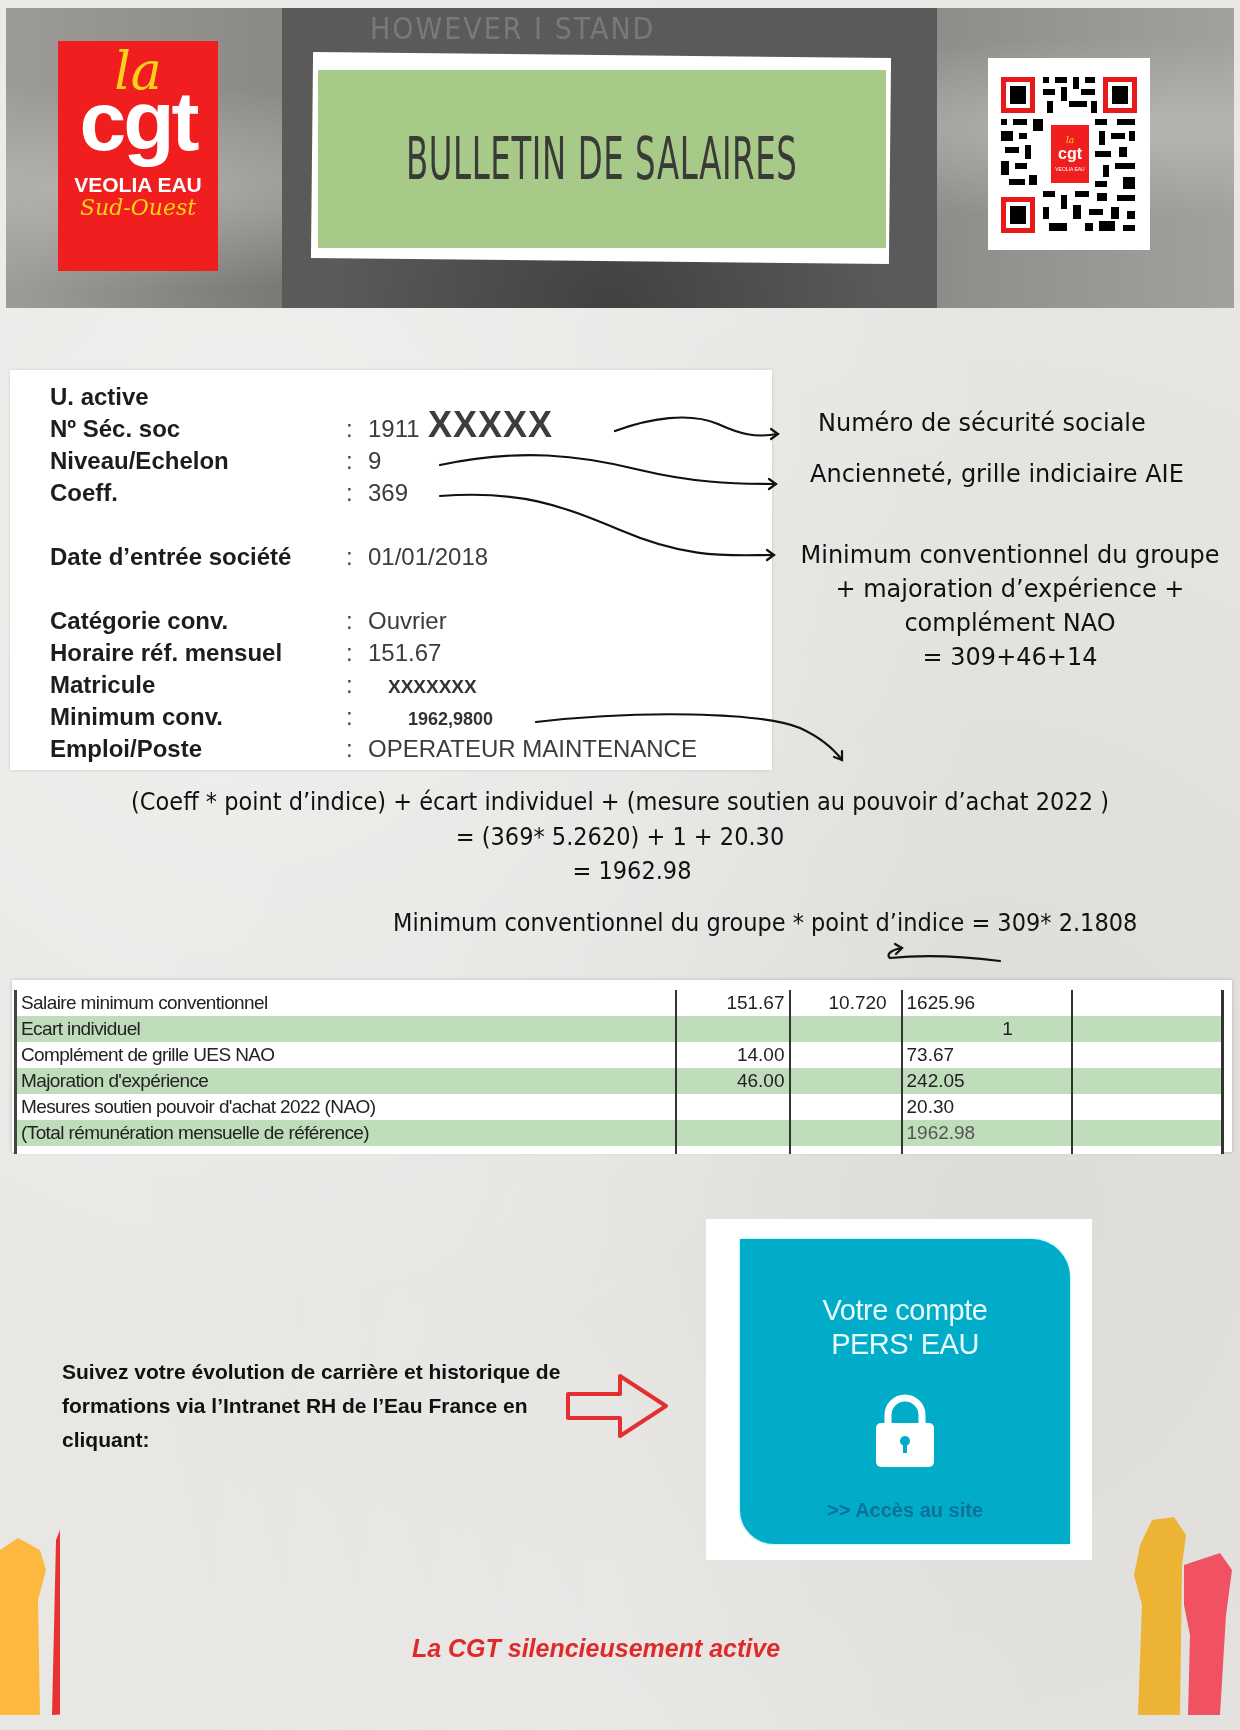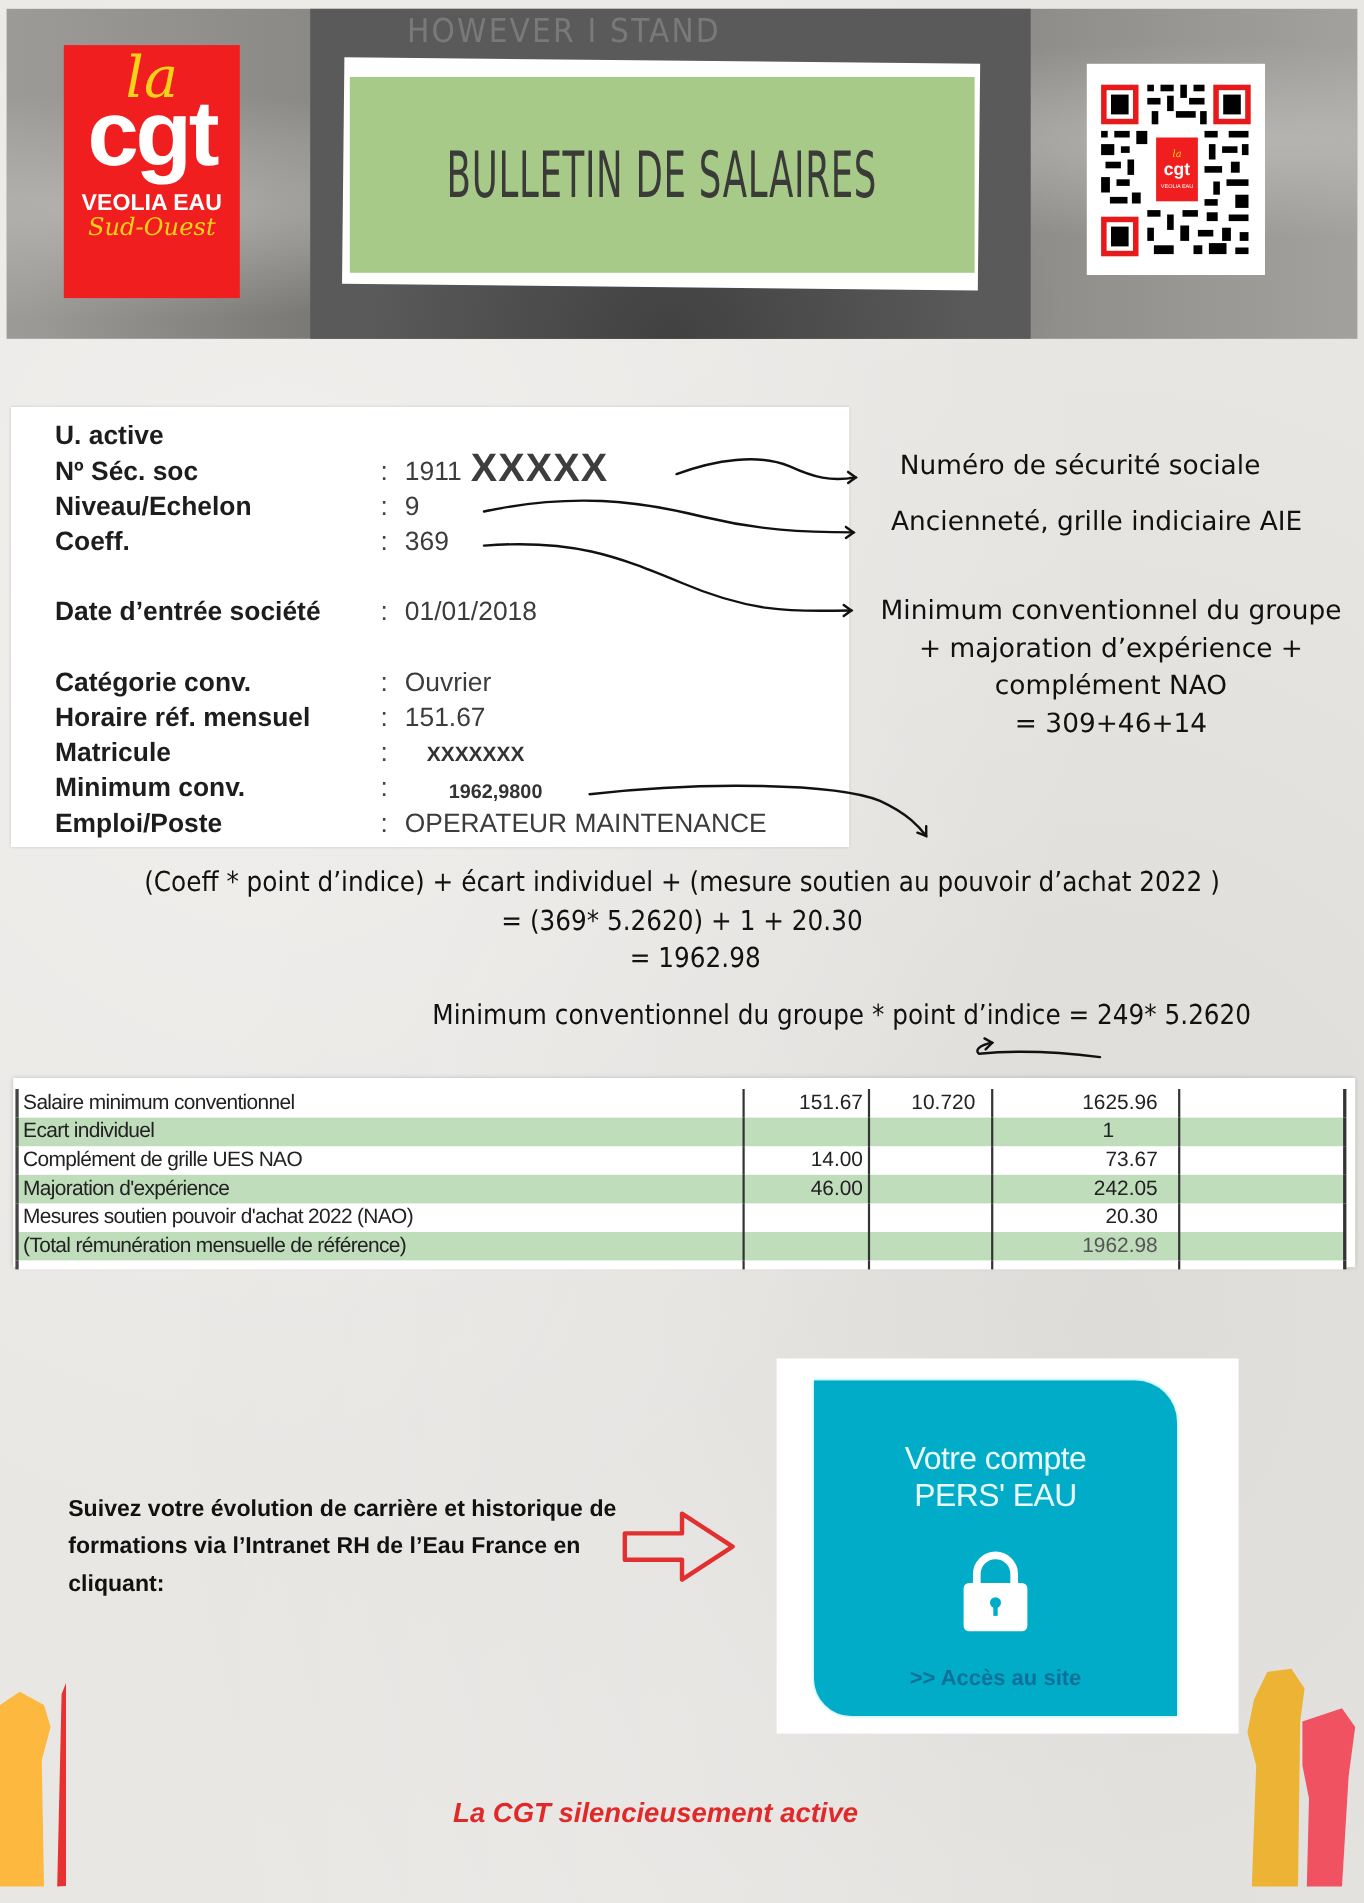--- a/index.html
+++ b/index.html
@@ -134,37 +134,36 @@
     font-size: 19px; color: #222;
   }
   .pay-table td {
     height: 26px; line-height: 24px; padding: 0 4px;
     white-space: nowrap;
   }
   .pay-table tr:nth-child(even) td { background: #bfdcbb; }
   .pay-table td.c-label { width: 660px; border-left: 3px solid #444; letter-spacing: -0.6px; }
   .pay-table td.c-base { width: 114px; text-align: right; border-left: 2px solid #333; }
   .pay-table td.c-rate { width: 112px; text-align: left; padding-left: 38px; border-left: 2px solid #333; }
-  .pay-table td.c-amount { width: 170px; text-align: right; border-left: 2px solid #333; padding-right: 18px; }
+  .pay-table td.c-amount { width: 170px; border-left: 2px solid #333; padding-right: 18px; }
   .pay-table td.c-extra { border-left: 2px solid #333; border-right: 3px solid #333; }
   .pay-table td.total { color: #555; }
   .pay-table tr.cut td { height: 8px; background: #fff; }
 
   
   .follow-text {
     position: absolute; left: 62px; top: 1355px; width: 520px;
     font-family: "Liberation Sans", sans-serif; font-weight: bold;
     font-size: 21px; line-height: 34px; color: #111;
   }
   .arrow-red { position: absolute; left: 564px; top: 1372px; width: 106px; height: 68px; }
 
   .pers-frame {
-    position: absolute; left: 706px; top: 1219px; width: 420px; height: 341px;
+    position: absolute; left: 706px; top: 1219px; width: 386px; height: 341px;
     background: #ffffff;
-    margin-top: 16px;
   }
   .pers-card {
     position: absolute; left: 34px; top: 20px; width: 330px; height: 305px;
     background: #00acc8;
     border-radius: 0 38px 0 34px;
     box-shadow: 0 0 3px #7fe6f4;
     display: flex; flex-direction: column; align-items: center;
     cursor: pointer;
   }
   .pers-title {
@@ -347,21 +346,21 @@
     <path d="M536 722 C 640 710, 760 712, 800 728 C 826 740, 836 752, 842 760"></path>
     <path d="M834 757 L842 760 L842 751"></path>
     <path d="M1000 961 C 960 956, 920 955, 890 958 C 886 955, 890 950, 902 948"></path>
     <path d="M895 944 L902 948 L896 954"></path>
   </g>
 </svg>
 
 <div class="formula" style="left:0; width:1240px; top:787px;">(Coeff * point d’indice) + écart individuel + (mesure soutien au pouvoir d’achat 2022 )</div>
 <div class="formula" style="left:0; width:1240px; top:822px;">= (369* 5.2620) + 1 + 20.30</div>
 <div class="formula" style="left:0; width:1240px; top:856px;padding-left:24px;">= 1962.98</div>
-<div class="formula" style="left:393px; top:908px;">Minimum conventionnel du groupe * point d’indice = 249* 5.2620</div>
+<div class="formula" style="left:393px; top:908px;">Minimum conventionnel du groupe * point d’indice = 309* 2.1808</div>
 
 <div class="pay-table-wrap">
   <table class="pay-table">
     <tbody>
       <tr>
         <td class="c-label">Salaire minimum conventionnel</td>
         <td class="c-base">151.67</td>
         <td class="c-rate">10.720</td>
         <td class="c-amount">1625.96</td>
         <td class="c-extra"></td>

